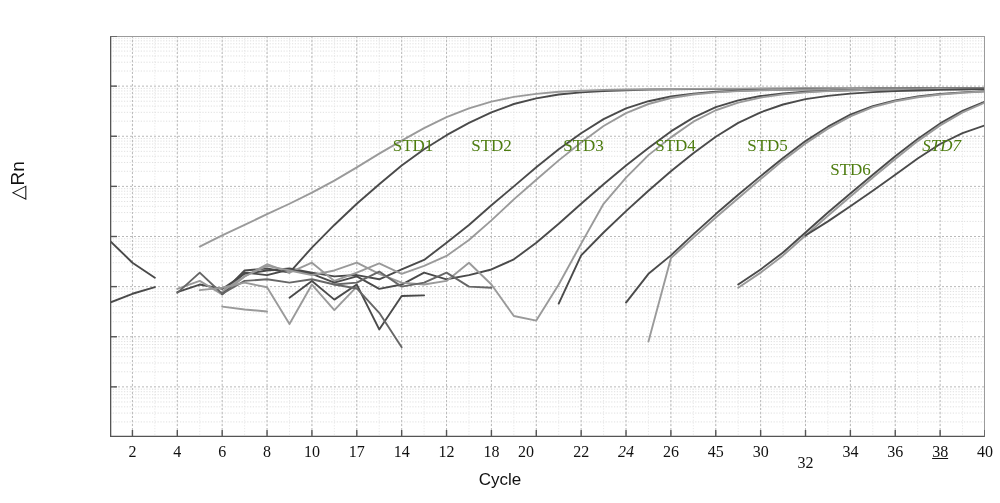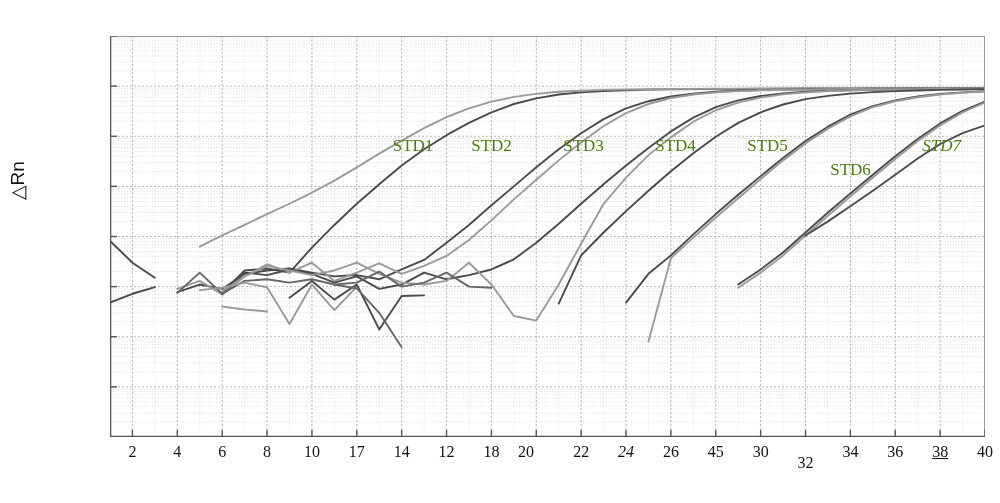--- a/index.html
+++ b/index.html
@@ -40,20 +40,21 @@
     font-family:"Liberation Serif",serif; color:#4d7c0f;
   }
 </style>
 </head>
 <body>
 
 <div id="root">
 
 
   <div id="ylabel">△Rn</div>
+  <div id="xlabel">Cycle</div>
 
   <div id="ytick-layer"></div>
   <div id="xtick-layer">
       <div class="xtick" style="left: 22.4359px;">2</div>
       <div class="xtick" style="left: 67.3077px;">4</div>
       <div class="xtick" style="left: 112.179px;">6</div>
       <div class="xtick" style="left: 157.051px;">8</div>
       <div class="xtick" style="left: 201.923px;">10</div>
       <div class="xtick" style="left: 246.795px;">17</div>
       <div class="xtick" style="left: 291.667px;">14</div>

